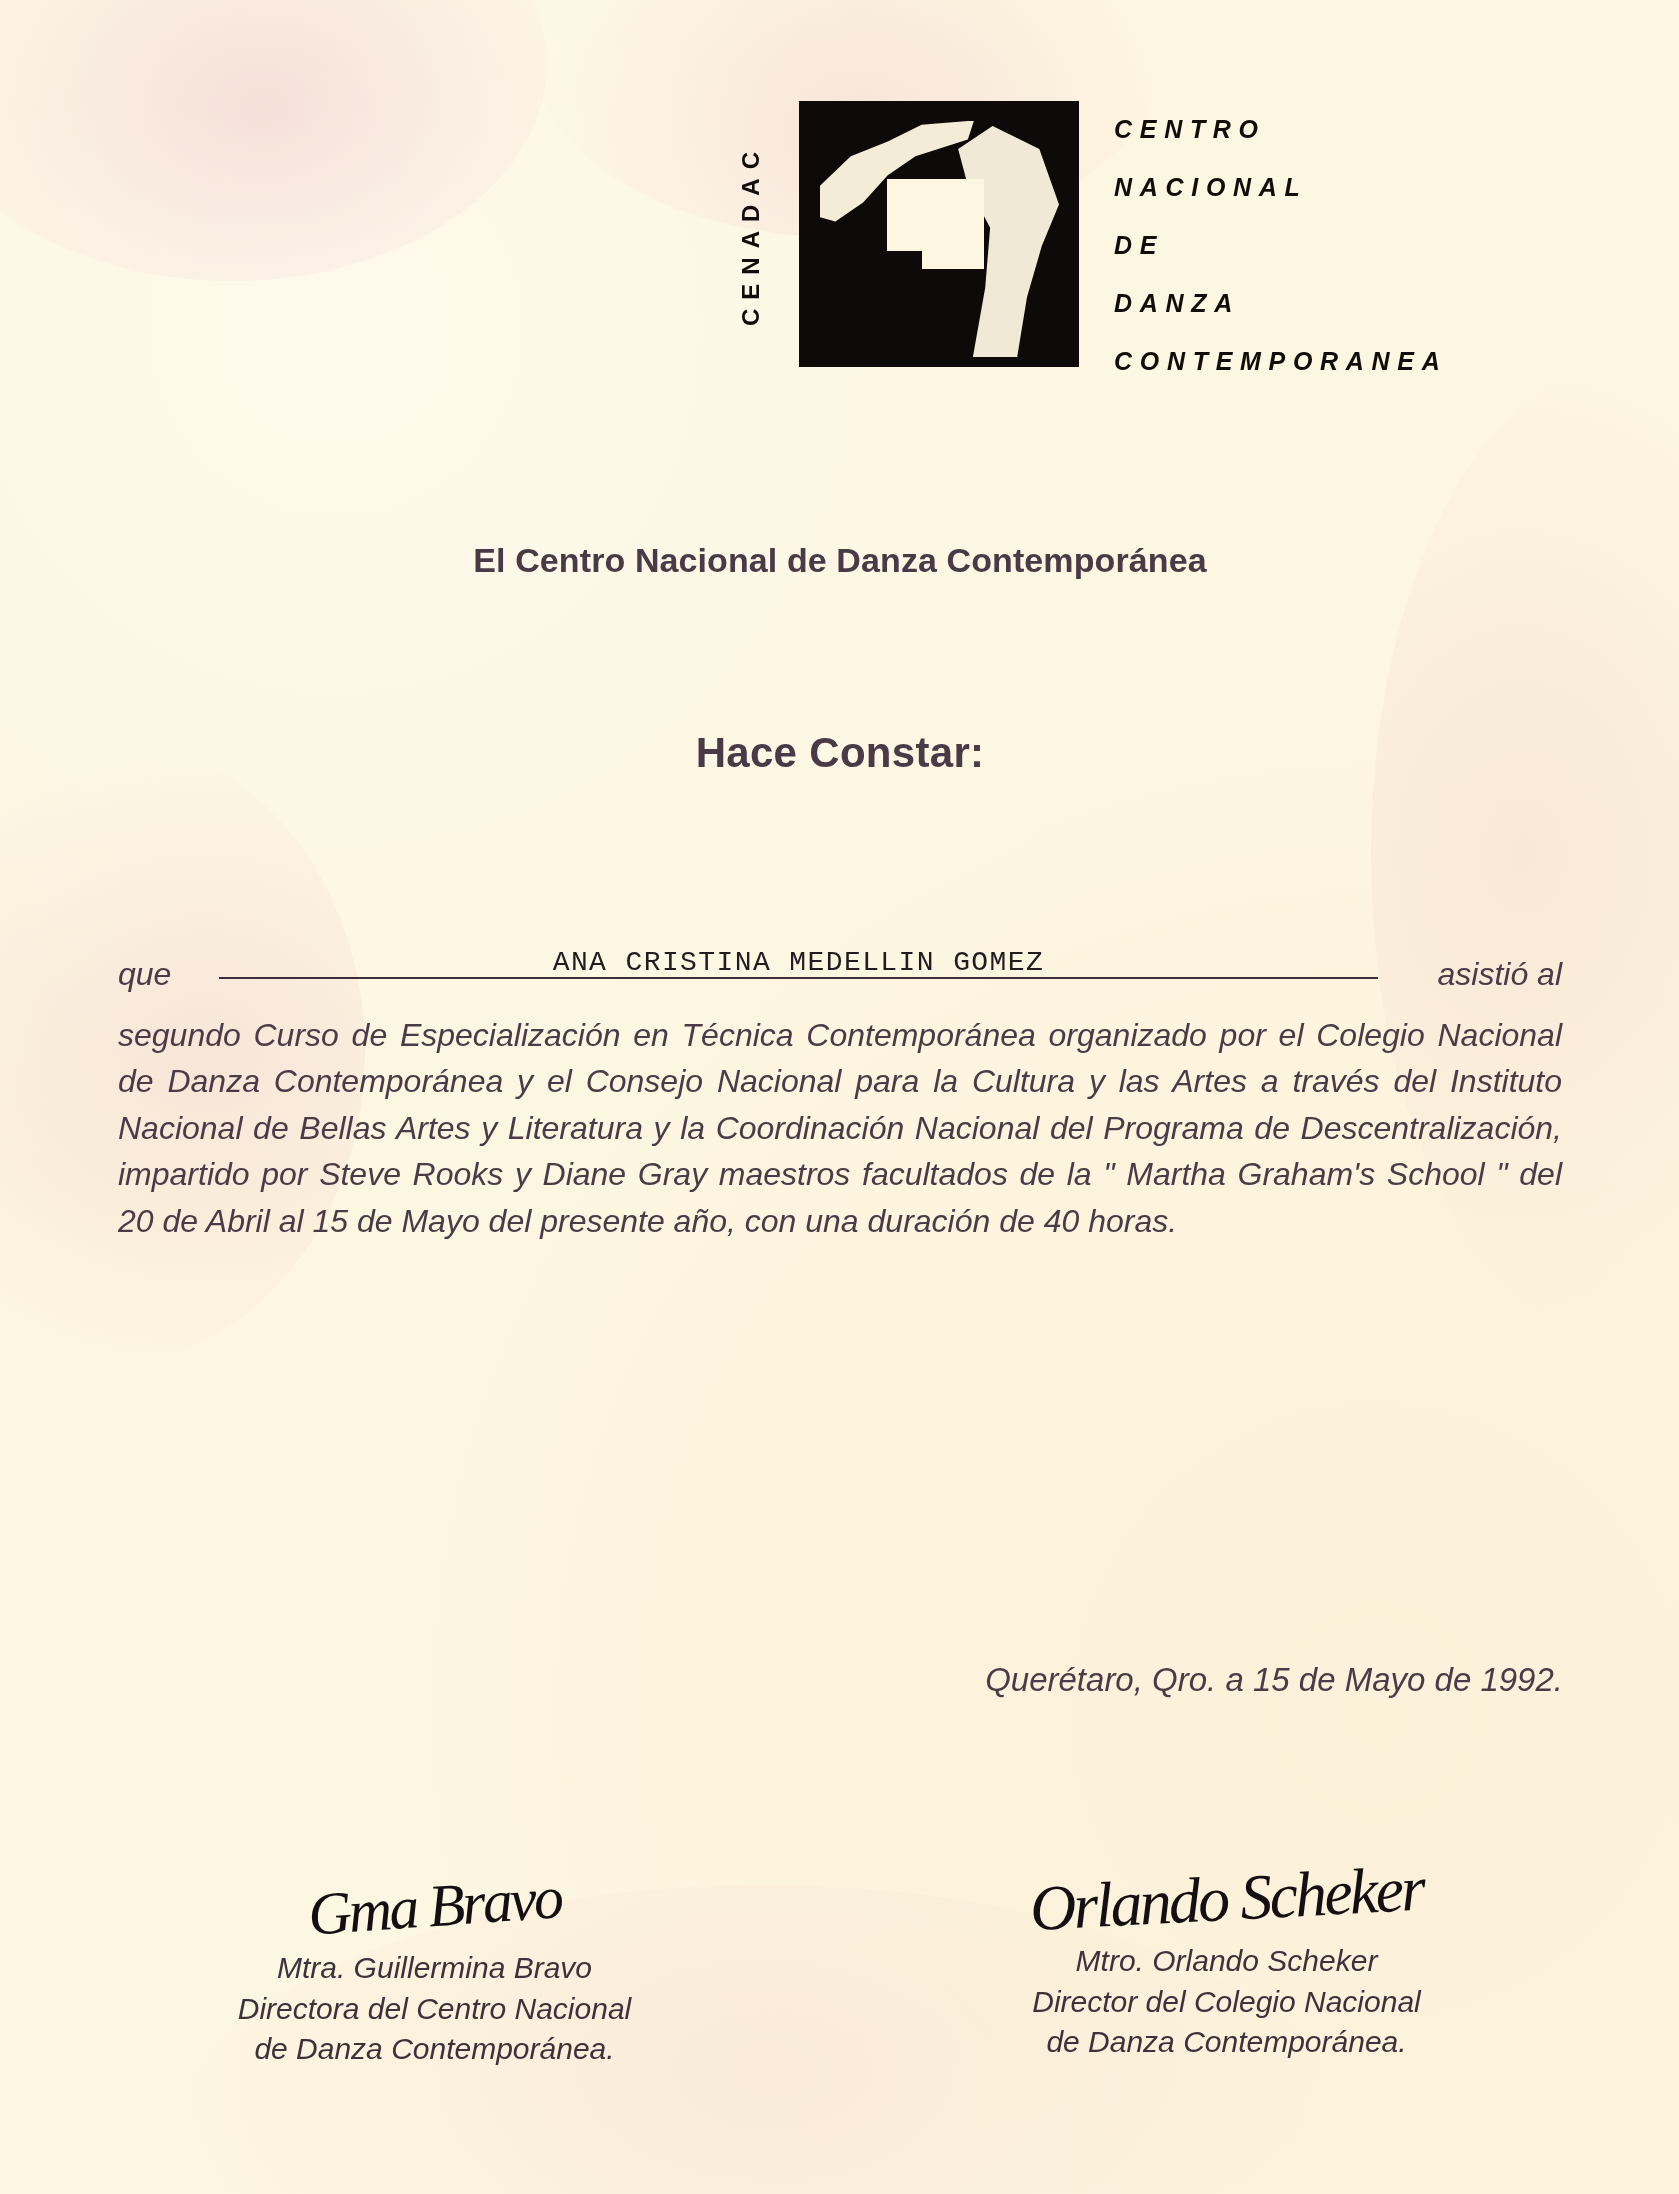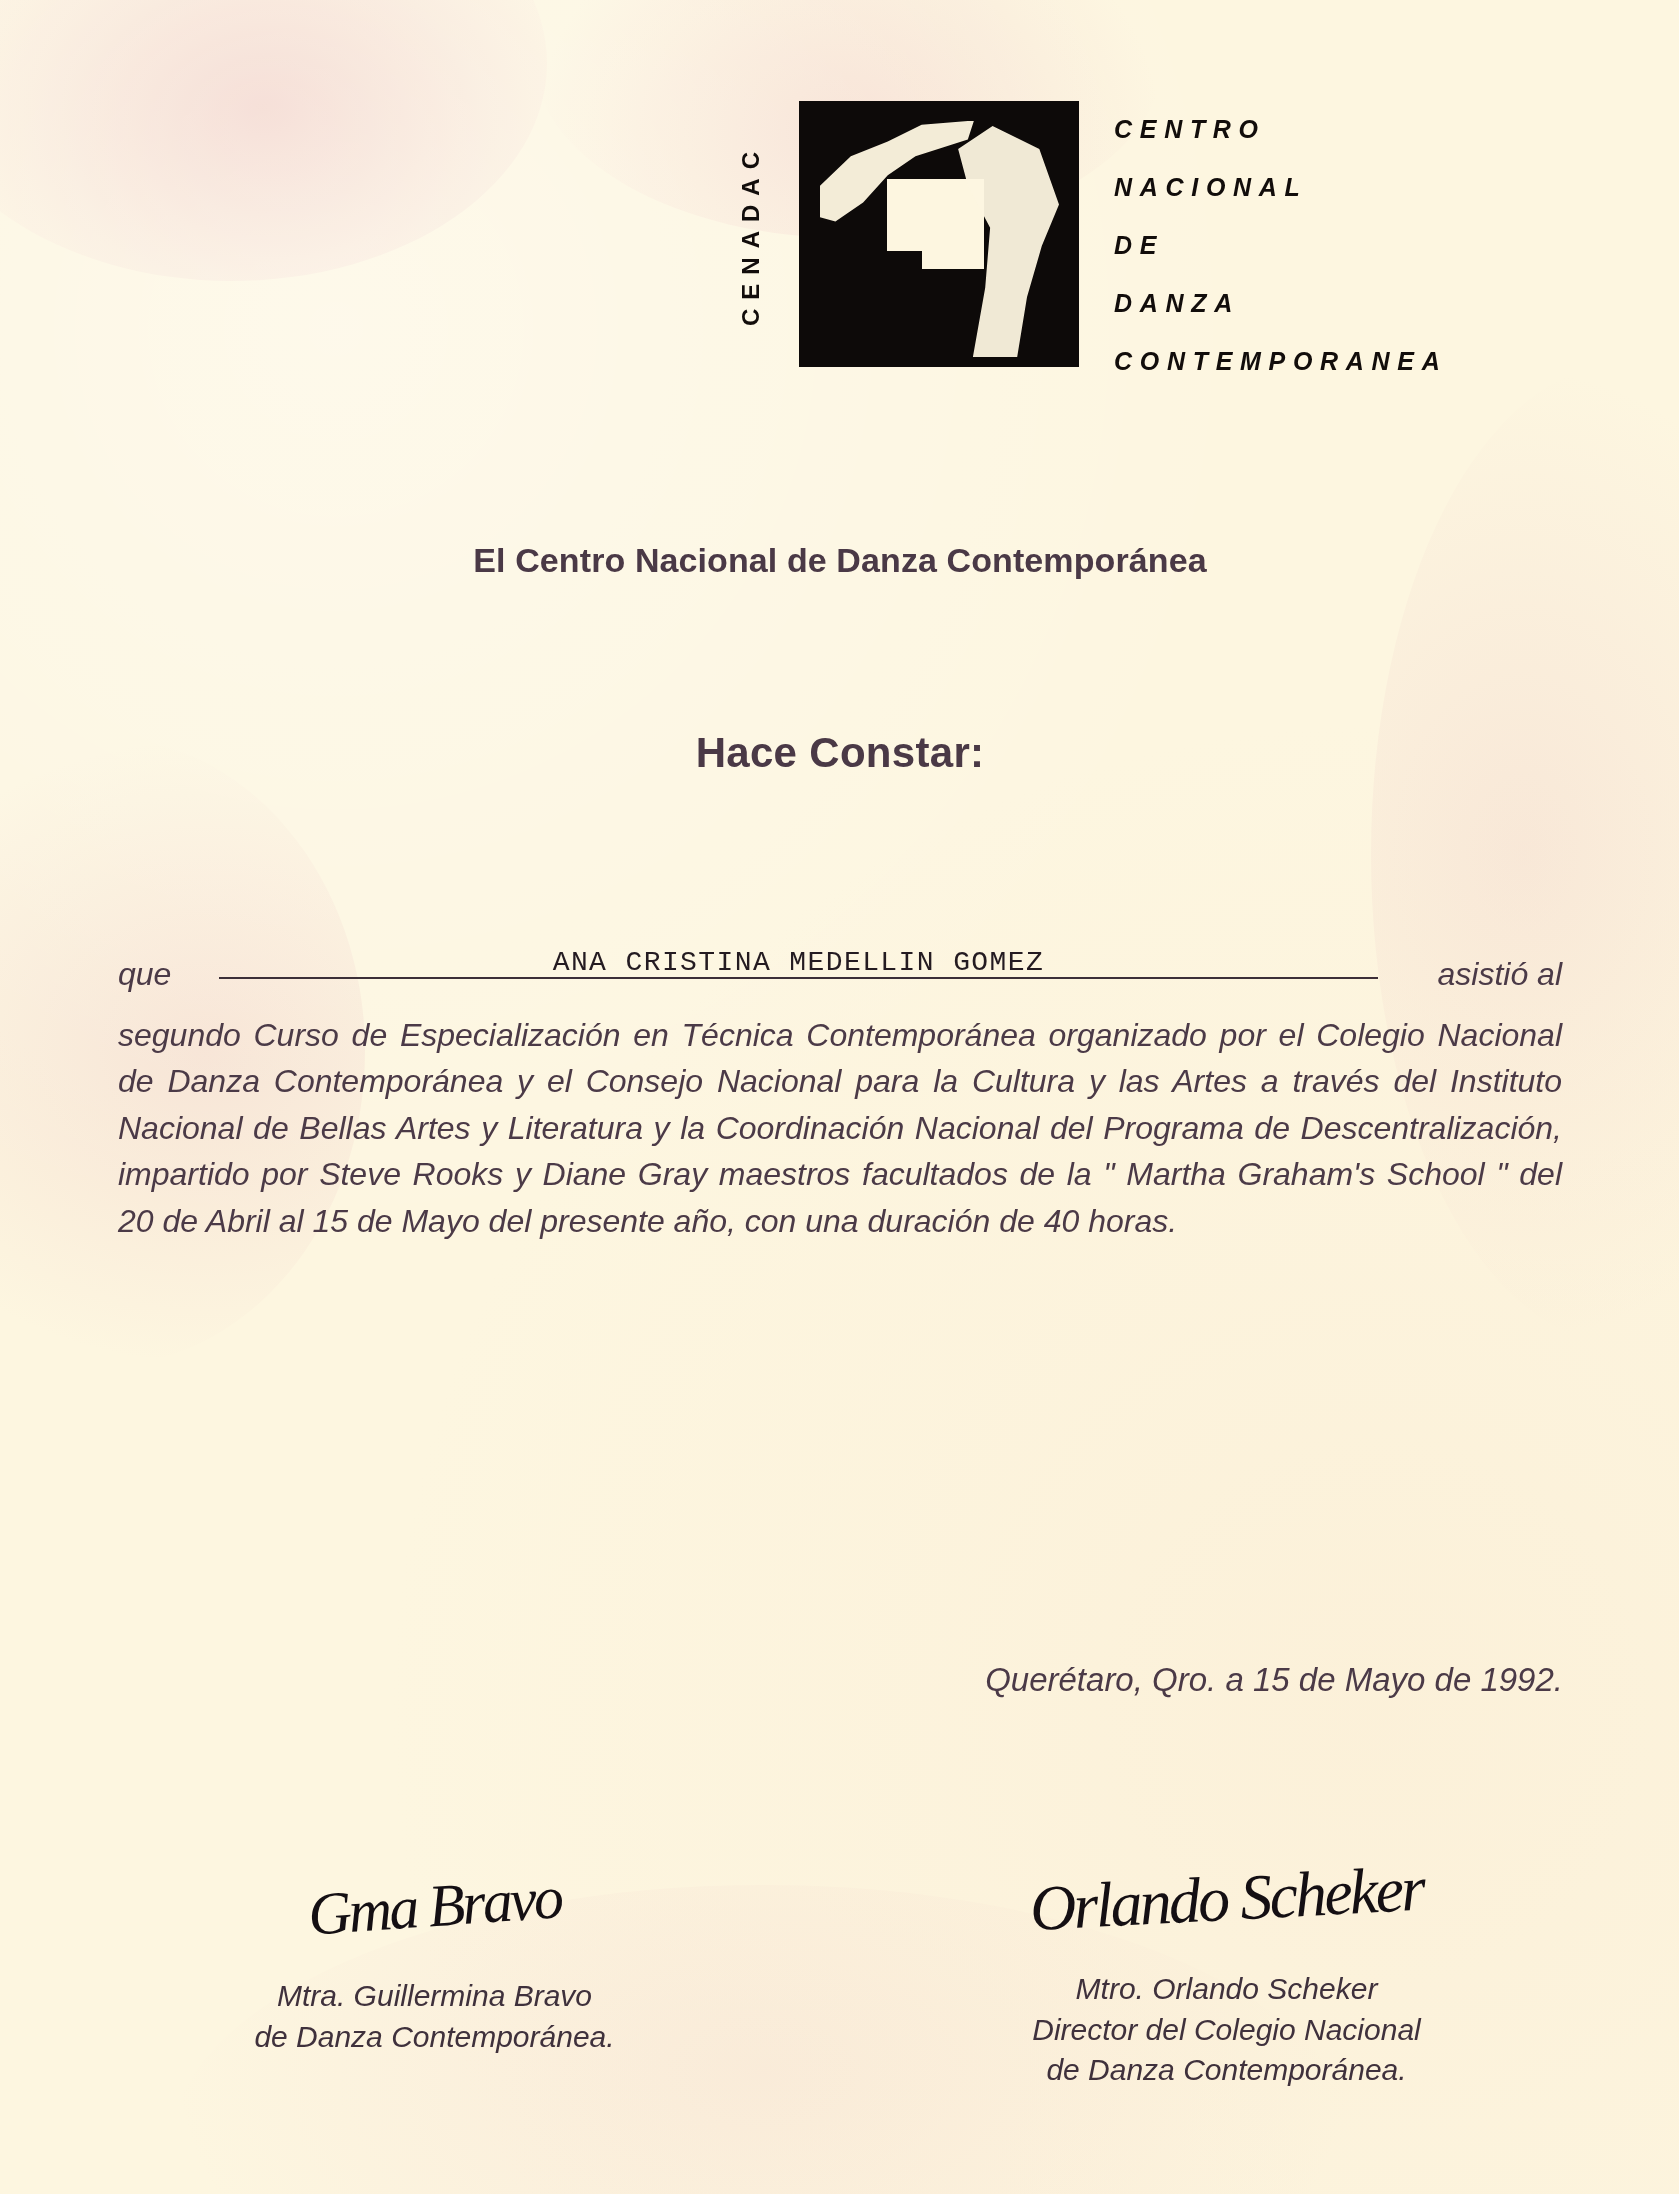--- a/index.html
+++ b/index.html
@@ -238,21 +238,20 @@
     line-height: 84px;
     transform: rotate(-4deg);
     white-space: nowrap;
   }
   .sig-right .sig-mark { font-size: 64px; transform: rotate(-3deg); }
   .sig-name {
     font-style: italic;
     font-size: 30px;
     color: #3f313c;
     line-height: 1.35;
-    margin-top: 28px;
   }
   .sig-role {
     font-style: italic;
     font-size: 30px;
     color: #3f313c;
     line-height: 1.35;
   }
 </style>
 </head>
 <body>
@@ -298,20 +297,21 @@
       <span class="asistio">asistió al</span>
     </div>
     <div class="para">segundo Curso de Especialización en Técnica Contemporánea organizado por el Colegio Nacional de Danza Contemporánea y el Consejo Nacional para la Cultura y las Artes a través del Instituto Nacional de Bellas Artes y Literatura y la Coordinación Nacional del Programa de Descentralización, impartido por Steve Rooks y Diane Gray maestros facultados de la " Martha Graham's School " del 20 de Abril al 15 de Mayo del presente año, con una duración de 40 horas.</div>
   </div>
 
   <div class="place-date">Querétaro, Qro. a 15 de Mayo de 1992.</div>
 
   <div class="sig sig-left">
     <div class="sig-mark">Gma Bravo</div>
     <div class="sig-name">Mtra. Guillermina Bravo</div>
+    <div class="sig-role">Directora del Centro Nacional</div>
     <div class="sig-role">de Danza Contemporánea.</div>
   </div>
 
   <div class="sig sig-right">
     <div class="sig-mark">Orlando Scheker</div>
     <div class="sig-name">Mtro. Orlando Scheker</div>
     <div class="sig-role">Director del Colegio Nacional</div>
     <div class="sig-role">de Danza Contemporánea.</div>
   </div>
 

